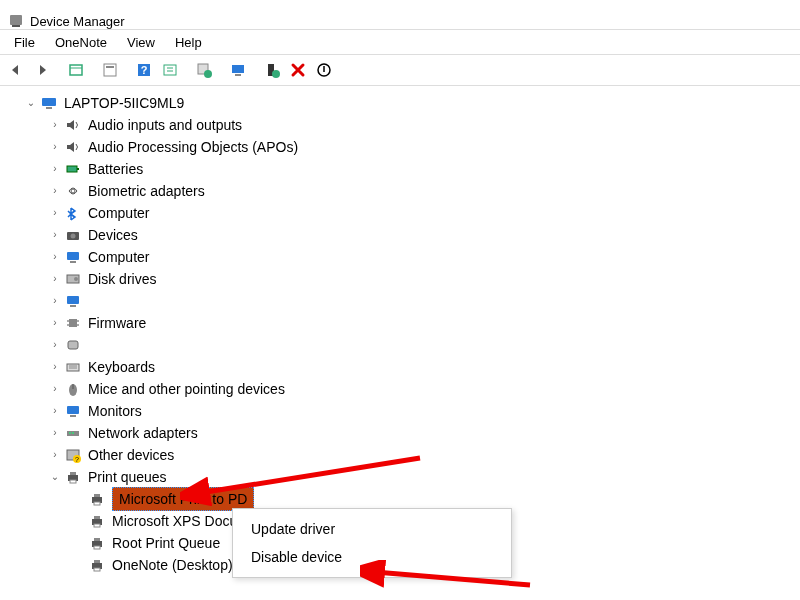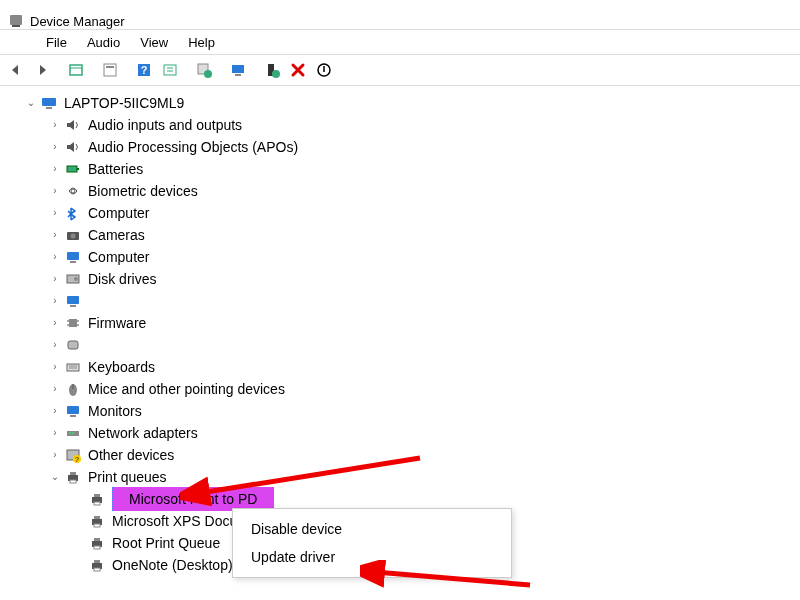--- a/index.html
+++ b/index.html
@@ -1,53 +1,53 @@
 <!DOCTYPE html>
 <html><head>
 <meta charset="utf-8">
 <style>
 * { box-sizing: border-box; margin: 0; padding: 0; font-family: "Segoe UI", Tahoma, sans-serif; }
 body { width: 800px; height: 600px; background: #fff; color: #000; font-size: 13px; overflow: hidden; position: relative; }
 .titlebar { height: 30px; display: flex; align-items: flex-end; padding: 0 8px; border-bottom: 1px solid #ddd; }
 .titlebar .icon { width: 16px; height: 16px; margin-right: 6px; display:flex;align-items:center;justify-content:center; }
 .titlebar .title { font-size: 13px; }
-.menubar { height: 24px; display: flex; align-items: center; padding: 0 4px; margin-left: 32px; }
+.menubar { height: 24px; display: flex; align-items: center; padding: 0 4px; }
 .menubar .item { padding: 3px 10px; cursor: default; }
 .toolbar { height: 32px; display: flex; align-items: center; padding: 0 4px; border-top: 1px solid #ddd; border-bottom: 1px solid #ddd; gap: 2px; }
 .tbtn { width: 24px; height: 24px; display:flex; align-items:center; justify-content:center; border:1px solid transparent; }
 .tsep { width: 6px; }
 .tree { padding: 6px 0; font-size: 14px; line-height: 22px; }
 .node { display:flex; align-items:center; height: 22px; padding-left: 4px; white-space: nowrap; }
 .expander { width: 14px; height: 14px; margin-right: 2px; display:flex; align-items:center; justify-content:center; color:#666; font-size:10px; cursor:default; }
 .nicon { width: 18px; height: 18px; margin-right: 6px; display:flex; align-items:center; justify-content:center; }
 .indent1 { padding-left: 24px; }
 .indent2 { padding-left: 48px; }
 .indent3 { padding-left: 72px; }
-.selected-text { background: #d946ef; border: 1px dotted #3399ff; padding: 0 16px; }
+.selected-text { background: #c2410c; border: 1px dotted #3399ff; padding: 0 6px; }
 .ctxmenu { position: absolute; background: #fff; border: 1px solid #ccc; box-shadow: 2px 2px 6px rgba(0,0,0,.15); padding: 6px 0; min-width: 280px; }
 .ctxmenu .mitem { padding: 6px 18px; font-size: 14px; cursor: default; }
 svg { display:block; }
 .arrow { position:absolute; pointer-events:none; }
 </style>
 </head>
 <body>
 
 <div class="titlebar">
   <span class="icon">
     <svg width="16" height="16">
         <rect x="2" y="2" width="12" height="10" fill="#888" rx="1"></rect>
         <rect x="4" y="12" width="8" height="2" fill="#555"></rect>
       </svg>
   </span>
   <span class="title">Device Manager</span>
 </div>
 
 <div class="menubar">
   <div class="item">File</div>
-  <div class="item">Audio</div>
+  <div class="item">OneNote</div>
   <div class="item">View</div>
   <div class="item">Help</div>
 </div>
 
 <div class="toolbar">
   <div class="tbtn">
       <svg width="16" height="16">
         <path d="M10 3 L4 8 L10 13 Z" fill="#555"></path>
       </svg>
     </div>
@@ -162,40 +162,40 @@
         <span>Batteries</span>
       </div>
       <div class="node indent2">
         <span class="expander">›</span>
         <span class="nicon">
           <svg width="16" height="16">
             <path d="M4 8 Q8 2 12 8 Q8 14 4 8" fill="none" stroke="#555"></path>
             <circle cx="8" cy="8" r="2" fill="none" stroke="#555"></circle>
           </svg>
         </span>
-        <span>Biometric devices</span>
+        <span>Biometric adapters</span>
       </div>
       <div class="node indent2">
         <span class="expander">›</span>
         <span class="nicon">
           <svg width="16" height="16">
             <path d="M6 3 L10 6 L6 9 L10 12 L6 15 M6 3 L6 15 M3 6 L9 12 M3 12 L9 6" fill="none" stroke="#1a6dd9" stroke-width="1.5"></path>
           </svg>
         </span>
         <span>Computer</span>
       </div>
       <div class="node indent2">
         <span class="expander">›</span>
         <span class="nicon">
           <svg width="16" height="16">
             <rect x="2" y="5" width="12" height="8" fill="#555" rx="1"></rect>
             <circle cx="8" cy="9" r="2.5" fill="#888"></circle>
           </svg>
         </span>
-        <span>Cameras</span>
+        <span>Devices</span>
       </div>
       <div class="node indent2">
         <span class="expander">›</span>
         <span class="nicon">
           <svg width="16" height="16">
             <rect x="2" y="3" width="12" height="8" fill="#2a7ad9" rx="1"></rect>
             <rect x="5" y="12" width="6" height="2" fill="#888"></rect>
           </svg>
         </span>
         <span>Computer</span>
@@ -345,22 +345,22 @@
             <rect x="5" y="3" width="6" height="3" fill="#888"></rect>
             <rect x="5" y="11" width="6" height="3" fill="#fff" stroke="#888"></rect>
           </svg>
         </span>
         <span>OneNote (Desktop)</span>
       </div>
     </div>
 </div>
 
 <div class="ctxmenu" style="left:232px; top:508px;">
+  <div class="mitem">Update driver</div>
   <div class="mitem">Disable device</div>
-  <div class="mitem">Update driver</div>
 </div>
 
 <svg class="arrow" style="left:180px; top:448px;" width="250" height="60">
   <defs>
       <marker id="ah1" markerWidth="10" markerHeight="10" refX="2" refY="3" orient="auto">
         <path d="M0,0 L0,6 L8,3 z" fill="#e00"></path>
       </marker>
     </defs>
   <line x1="240" y1="10" x2="20" y2="45" stroke="#e00" stroke-width="5" marker-end="url(#ah1)"></line>
 </svg>

